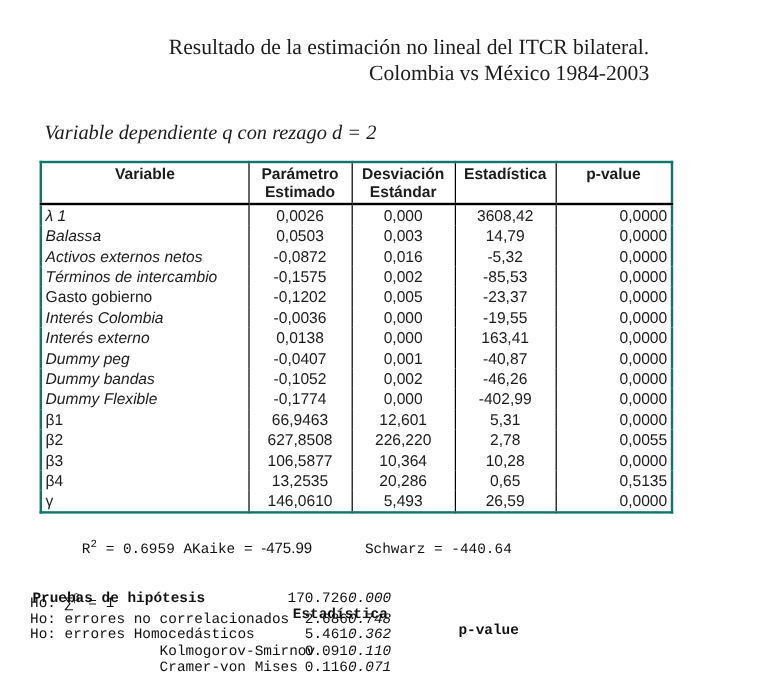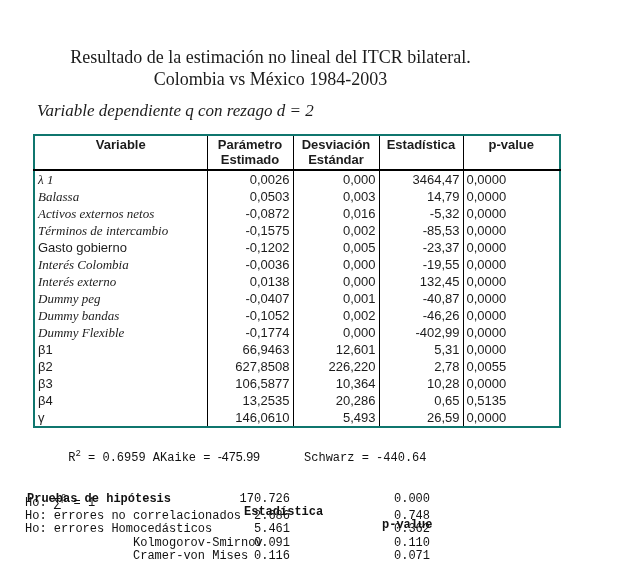--- a/index.html
+++ b/index.html
@@ -3,61 +3,61 @@
 <meta charset="utf-8">
 <style>
   html,body { margin:0; padding:0; }
   body {
     width:644px; height:567px; background:#ffffff; overflow:hidden;
     font-family:"Liberation Sans","DejaVu Sans",sans-serif; color:#1a1a1a;
   }
   .page { position:relative; width:644px; height:567px; background:#fff; }
 
   
-  .title-block { position:absolute; top:46px; left:0; width:541px; text-align:center;
+  .title-block { position:absolute; top:28px; left:0; width:541px; text-align:right;
     font-family:"Liberation Serif","DejaVu Serif",serif; font-size:18px; line-height:22px; color:#1c1c1c; }
   .subtitle { position:absolute; top:101px; left:37px;
     font-family:"Liberation Serif","DejaVu Serif",serif; font-style:italic; font-size:17px; color:#1c1c1c; }
 
   
   table.est { position:absolute; top:134px; left:33px; width:526px;
     border-collapse:collapse; table-layout:fixed; }
   table.est th, table.est td { font-size:13px; color:#1c1c1c; overflow:hidden; }
   table.est { border:2px solid #0f766e; }
   table.est th {
     border:1px solid #000; border-bottom:2px solid #000;
     font-weight:bold; text-align:center; vertical-align:top;
     white-space:pre-line; line-height:15px; padding:1px 0 2px 0; height:29px;
   }
   table.est td {
     border-left:1px solid #000; border-right:1px solid #000;
     height:17px; line-height:17px; padding:0 3px; white-space:nowrap;
   }
   td.c-var { text-align:left; padding-left:4px; }
-  td.c-var.it { font-style:italic;font-family:Liberation Serif, serif; }
-  td.c-num { text-align:right; }
-  td.c-pval { text-align:left; }
+  td.c-var.it { font-style:italic; }
+  td.c-num { text-align:center; }
+  td.c-pval { text-align:right; }
 
   
   .bottom { position:absolute; top:435px; left:25px; width:560px;
     font-family:"Liberation Mono","DejaVu Sans Mono",monospace;
     font-size:12px; line-height:13.4px; color:#111; }
   .fit-line { white-space:pre; }
   .fit-line sup { font-size:9px; }
   .fit-line .arial-num { font-family:"Liberation Sans","DejaVu Sans",sans-serif; font-size:12.5px;text-align:center; }
   .fit-line .schwarz { margin-left:44px; }
   .hyp-header { position:relative; height:13.4px; font-weight:bold; white-space:pre; }
   .hyp-header .hh-label { position:absolute; left:2px; }
   .hyp-header .hh-stat  { position:absolute; left:219px; }
   .hyp-header .hh-pval  { position:absolute; left:357px; }
   .hyp-row { display:grid; grid-template-columns:210px 55px 140px; white-space:pre; }
   .hyp-row .hl { text-align:left; overflow:visible; white-space:nowrap; }
   .hyp-row .hl.indent { padding-left:108px; }
   .hyp-row .hs { text-align:right; white-space:nowrap; }
-  .hyp-row .hp { text-align:right; white-space:nowrap; }
+  .hyp-row .hp { white-space:nowrap;font-style:italic; }
   .hyp-row sup { font-size:9px; }
 </style>
 </head>
 <body>
 
 <div class="page">
 
   <div class="title-block">
     <div>Resultado de la estimación no lineal del ITCR bilateral.</div>
     <div>Colombia vs México 1984-2003</div>
@@ -82,21 +82,21 @@
 Estándar</th>
         <th>Estadística</th>
         <th>p-value</th>
       </tr>
     </thead>
     <tbody id="est-body">
         <tr>
           <td class="c-var it">λ 1</td>
           <td class="c-num">0,0026</td>
           <td class="c-num">0,000</td>
-          <td class="c-num">3464,47</td>
+          <td class="c-num">3608,42</td>
           <td class="c-pval">0,0000</td>
         </tr>
         <tr>
           <td class="c-var it">Balassa</td>
           <td class="c-num">0,0503</td>
           <td class="c-num">0,003</td>
           <td class="c-num">14,79</td>
           <td class="c-pval">0,0000</td>
         </tr>
         <tr>
@@ -124,21 +124,21 @@
           <td class="c-var it">Interés Colombia</td>
           <td class="c-num">-0,0036</td>
           <td class="c-num">0,000</td>
           <td class="c-num">-19,55</td>
           <td class="c-pval">0,0000</td>
         </tr>
         <tr>
           <td class="c-var it">Interés externo</td>
           <td class="c-num">0,0138</td>
           <td class="c-num">0,000</td>
-          <td class="c-num">132,45</td>
+          <td class="c-num">163,41</td>
           <td class="c-pval">0,0000</td>
         </tr>
         <tr>
           <td class="c-var it">Dummy peg</td>
           <td class="c-num">-0,0407</td>
           <td class="c-num">0,001</td>
           <td class="c-num">-40,87</td>
           <td class="c-pval">0,0000</td>
         </tr>
         <tr>

